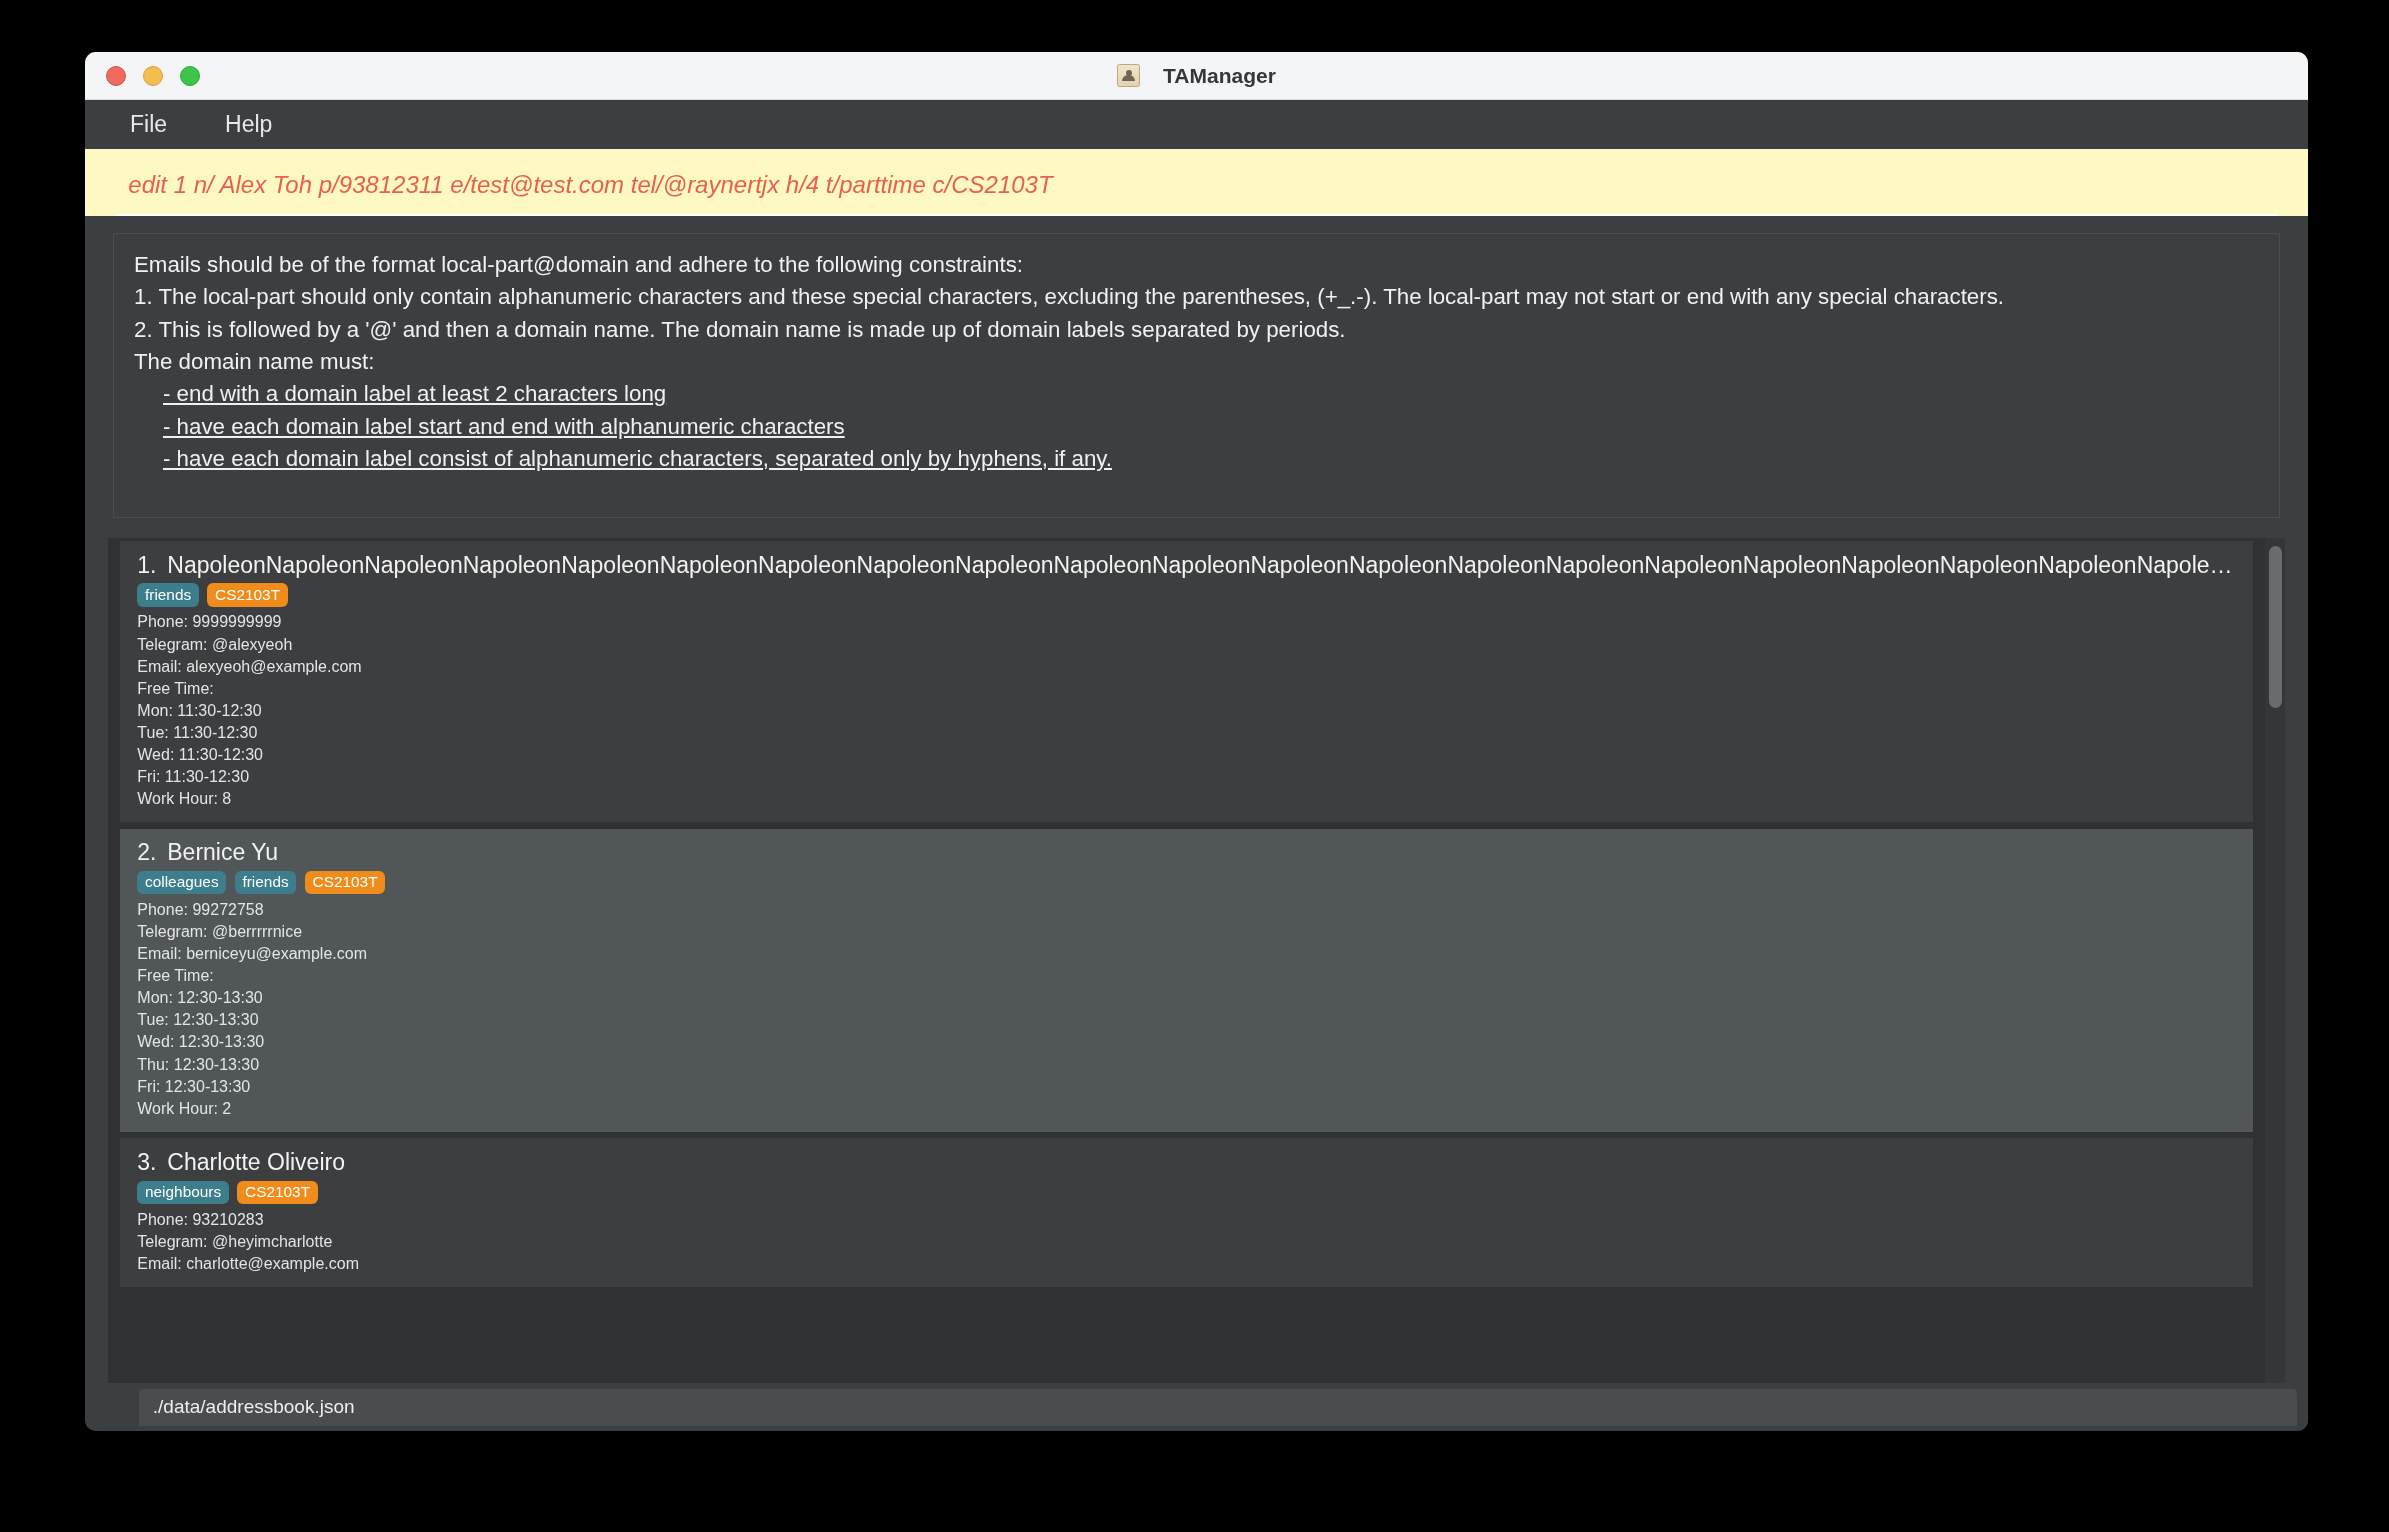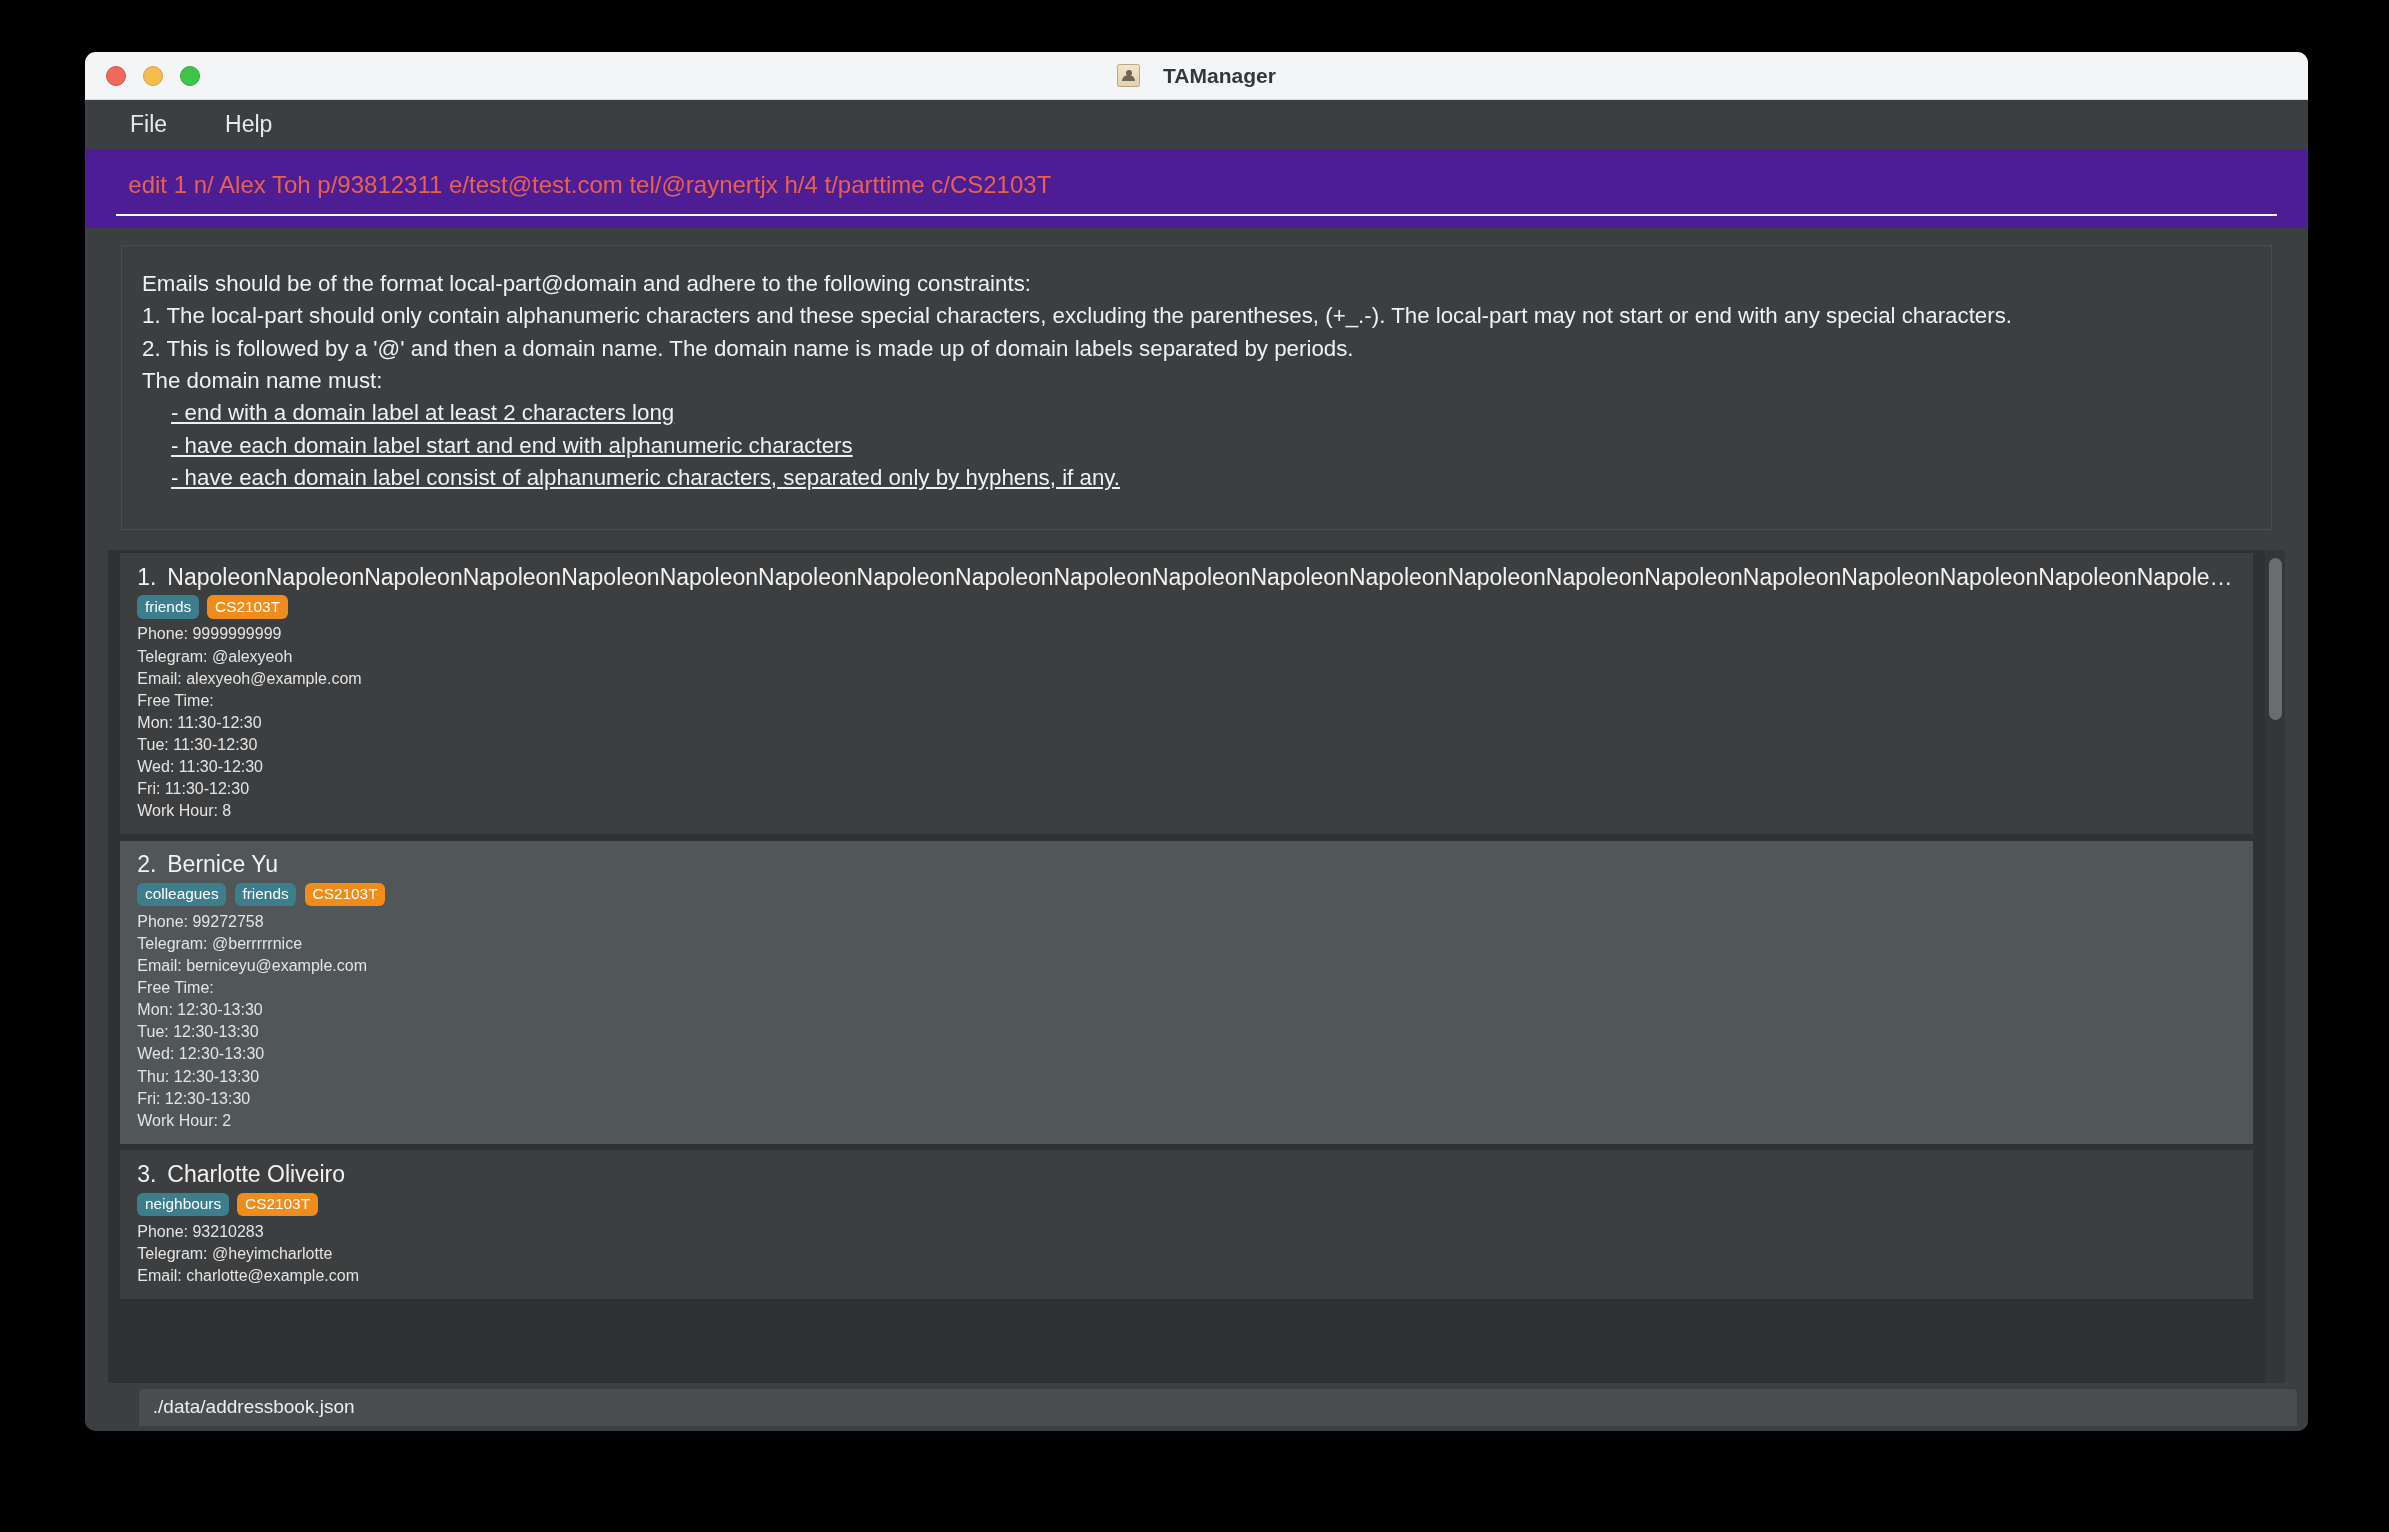--- a/index.html
+++ b/index.html
@@ -71,39 +71,40 @@
     gap: 24px;
     flex: 0 0 auto;
   }
   .menu-item {
     font-size: 23px; color: #e8e8e8;
     padding: 4.6px 17px;
     cursor: default;
   }
   
   #command-section {
-    background: #4c1d95;
-    padding: 17px 31px 12px 31px;
-    flex: 0 0 auto;
+    background: #fef9c3;
+    padding: 17px 31px 0 31px;
+    flex: 0 0 auto;
+    font-style: italic;
   }
   #command-input {
     font-size: 24px;
     color: #e8614d;
     padding: 4.6px 12.3px 15.4px 12.3px;
     border-bottom: 2.3px solid #ffffff;
     white-space: nowrap;
     overflow: hidden;
   }
   #command-gap { height: 17px; background: #3c3f41; flex: 0 0 auto; }
   
   #result-wrap {
-    margin: 0 36px;
+    margin: 0 28px;
     border: 1.5px solid #4a4d4f;
     background: #3c3f41;
-    padding: 22px 20px 20px 20px;
+    padding: 15px 20px 20px 20px;
     flex: 0 0 auto;
     min-height: 285px;
   }
   .result-line {
     font-size: 22.3px;
     color: #f0f0f0;
     line-height: 1.45;
     white-space: pre;
   }
   .result-line.indent { padding-left: 29px; text-decoration: underline; }

